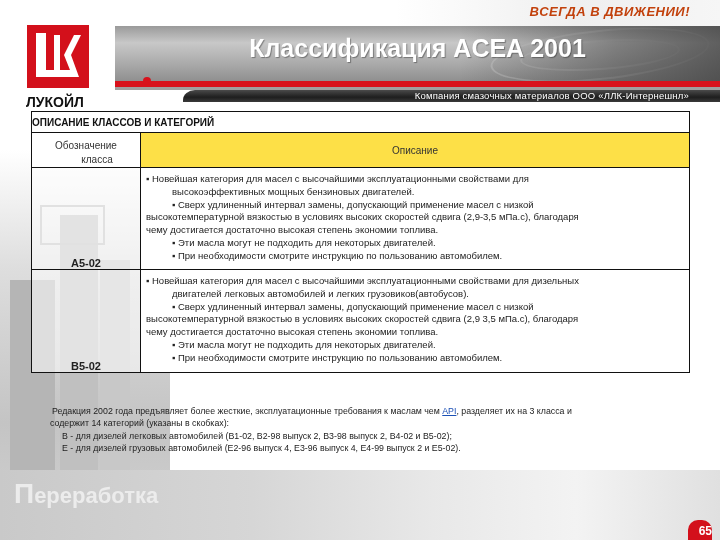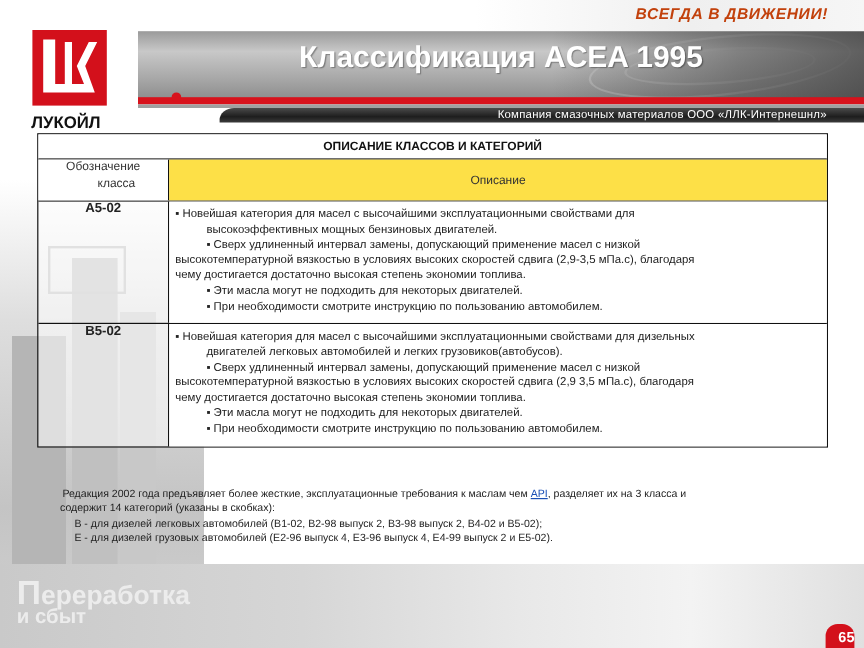--- a/index.html
+++ b/index.html
@@ -106,29 +106,29 @@
     background: #d3101b; border-radius: 10px 10px 0 0;
     color: #fff; font-size: 12px; font-weight: bold; text-align: right; line-height: 22px;
   }
   
   .table {
     position: absolute; left: 31px; top: 111px; width: 659px;
     border: 1px solid #111; background: rgba(255,255,255,0.55);
     font-size: 9.5px;
   }
   .tbl-title {
-    height: 21px; border-bottom: 1px solid #111; text-align: center;
+    height: 21px; border-bottom: 1px solid #111; text-align: left;
     font-weight: bold; font-size: 10px; line-height: 21px;
     background: #fff;
   }
   .row { display: flex; border-bottom: 1px solid #111; }
   .row:last-child { border-bottom: none; }
   .cell-class {
     width: 109px; border-right: 1px solid #111;
-    display: flex; align-items: flex-start; justify-content: center; text-align: center;
+    display: flex; align-items: flex-end; justify-content: center; text-align: center;
   }
   .cell-desc { flex: 1; }
   .hdr-row { height: 35px; }
   .hdr-row .cell-class { color: #333; font-size: 10px; line-height: 14px; padding: 0 6px; background: #fff;}
   .hdr-row .cell-desc { display: flex; align-items: center; justify-content: center; color: #333; font-size: 10px; background: #fde047;}
   .data-row { height: 102px; }
   .data-row .cell-class { font-weight: bold; font-size: 11px; color: #222; }
   .data-row .cell-desc { padding: 5px 6px 0 5px; line-height: 12.8px; color: #222; background: #fff; }
   .ln { white-space: nowrap; display: block; }
   .ln.ind { padding-left: 26px; }
@@ -158,21 +158,21 @@
   <svg width="62" height="63" viewBox="0 0 62 63">
     <path d="M9 8 L9 52 L52 52 L44 30 L54 10 L47 10 L37 30 L43 45 L33 45 L33 10 L27 10 L27 45 L19 45 L19 8 Z" fill="#ffffff"></path>
   </svg>
 </div>
 <div class="logo-text">ЛУКОЙЛ</div>
 
 <div class="header-band">
   <div class="swirl"></div>
   <div class="swirl2"></div>
 </div>
-<div class="title">Классификация ACEA 1995</div>
+<div class="title">Классификация ACEA 2001</div>
 <div class="red-stripe"></div>
 <div class="red-dot"></div>
 <div class="grey-thin"></div>
 <div class="dark-bar"></div>
 <div class="subtitle">Компания смазочных материалов ООО «ЛЛК-Интернешнл»</div>
 
 <div class="table">
   <div class="tbl-title">ОПИСАНИЕ КЛАССОВ И КАТЕГОРИЙ</div>
   <div class="row hdr-row">
     <div class="cell-class">
@@ -215,15 +215,14 @@
 
 <div class="notes">
   <span class="nl p0"><span>Редакция 2002 года предъявляет более жесткие, эксплуатационные требования к маслам чем </span><span class="api-link">API</span><span>, разделяет их на 3 класса и</span></span>
   <span class="nl">содержит 14 категорий (указаны в скобках):</span>
   <span class="nl ind">B - для дизелей легковых автомобилей (B1-02, B2-98 выпуск 2, B3-98 выпуск 2, B4-02 и B5-02);</span>
   <span class="nl ind">E - для дизелей грузовых автомобилей (E2-96 выпуск 4, E3-96 выпуск 4, E4-99 выпуск 2 и E5-02).</span>
 </div>
 
 <div class="division">
   <span class="l1"><span class="big">П</span><span>ереработка</span></span>
-  <span class="l2">и сбыт</span>
 </div>
 <div class="page-badge">65</div>
 
 </body></html>

